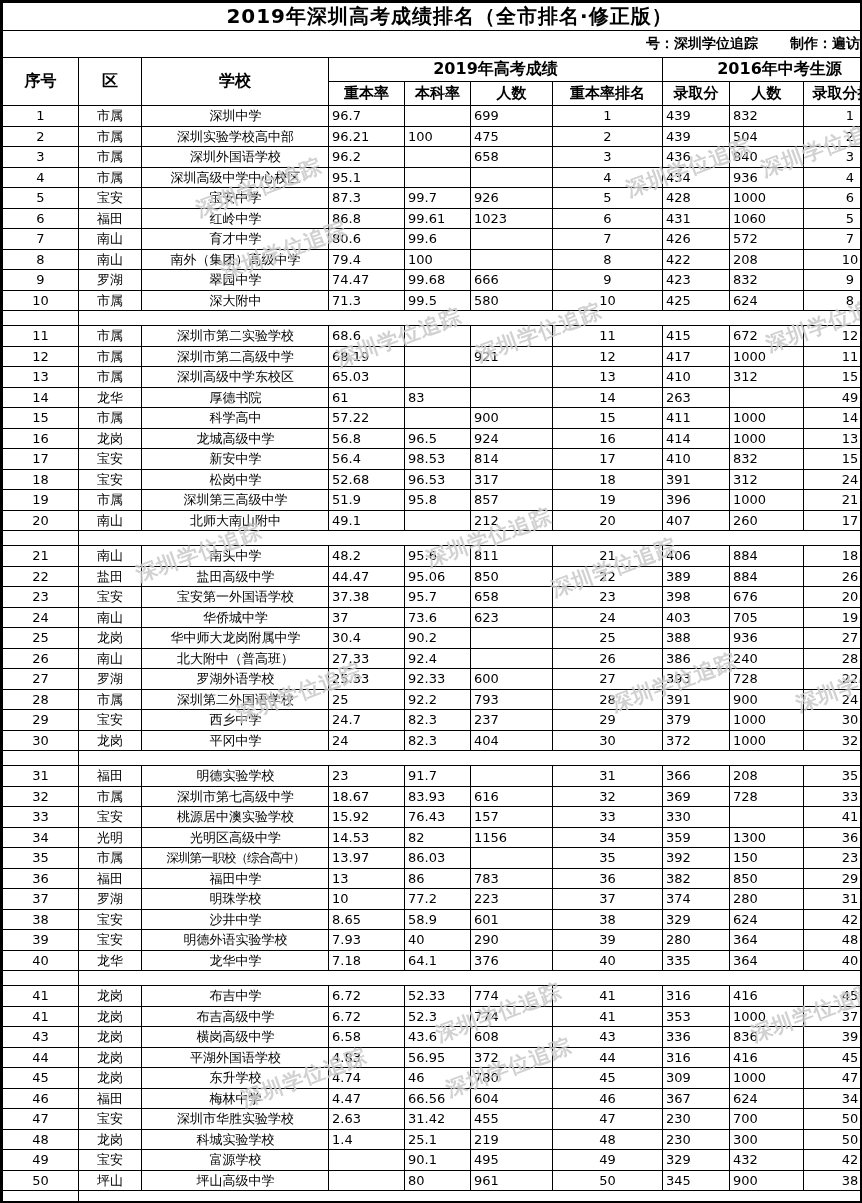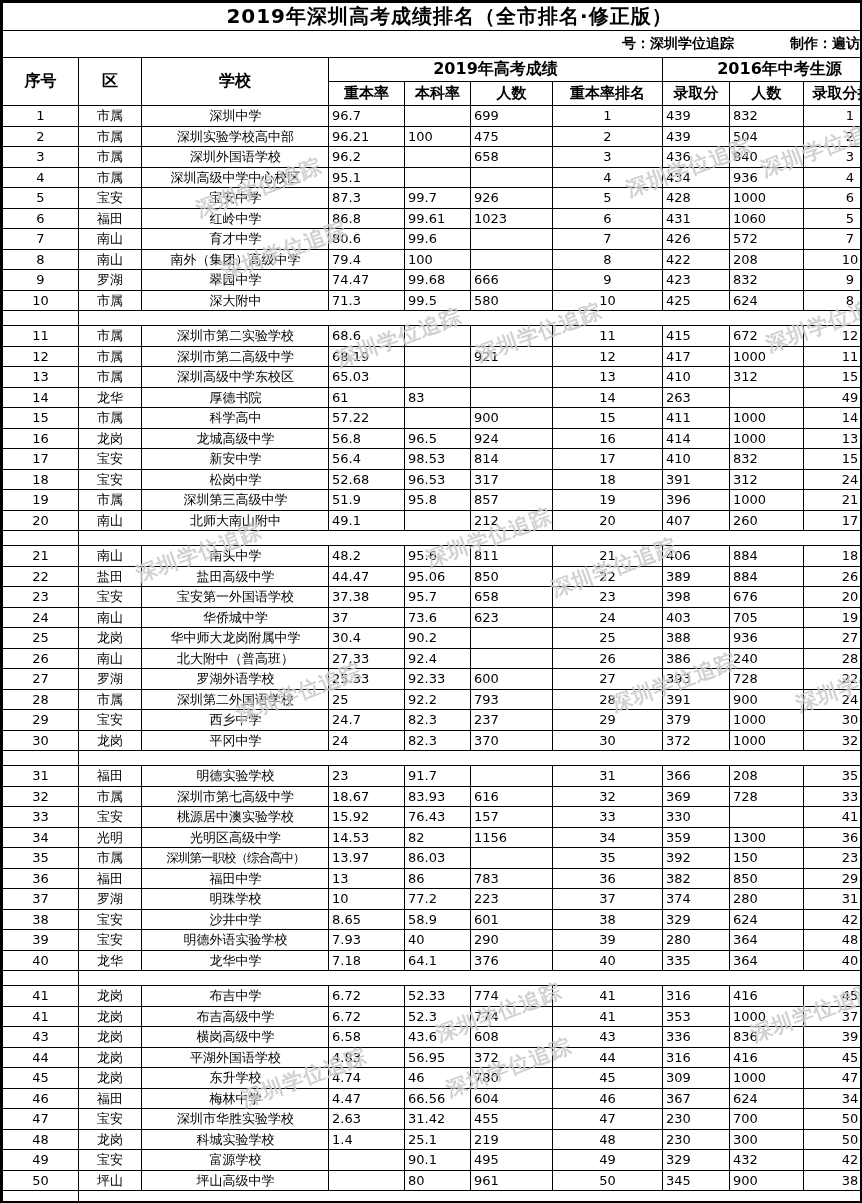--- a/index.html
+++ b/index.html
@@ -70,21 +70,21 @@
     letter-spacing: 1px;
   }
   
   .credit-cell {
     height: 26px;
     font-size: 14px !important;
     font-weight: 700 !important;
     text-align: right;
     padding-right: 8px !important;
   }
-  .credit-cell .c1 { margin-right: 56px; }
+  .credit-cell .c1 { margin-right: 32px; }
   
   th.hdr {
     height: 23px;
     text-align: center;
     font-size: 15px !important;
     font-weight: 700 !important;
     font-family: "DejaVu Sans", sans-serif;
   }
   th.hdr-tall { height: 46px; font-size: 16px !important; }
   th.grp { height: 23px; font-size: 16px !important; }
@@ -518,21 +518,21 @@
           <td class="c-num">379</td>
           <td class="c-num">1000</td>
           <td class="c-rank">30</td>
         </tr>
         <tr class="data">
           <td class="c-idx">30</td>
           <td class="c-dist">龙岗</td>
           <td class="c-name">平冈中学</td>
           <td class="c-num">24</td>
           <td class="c-num">82.3</td>
-          <td class="c-num">370</td>
+          <td class="c-num">404</td>
           <td class="c-rank">30</td>
           <td class="c-num">372</td>
           <td class="c-num">1000</td>
           <td class="c-rank">32</td>
         </tr>
         <tr class="spacer">
           <td></td>
           <td colspan="9"></td>
         </tr>
         <tr class="data">

